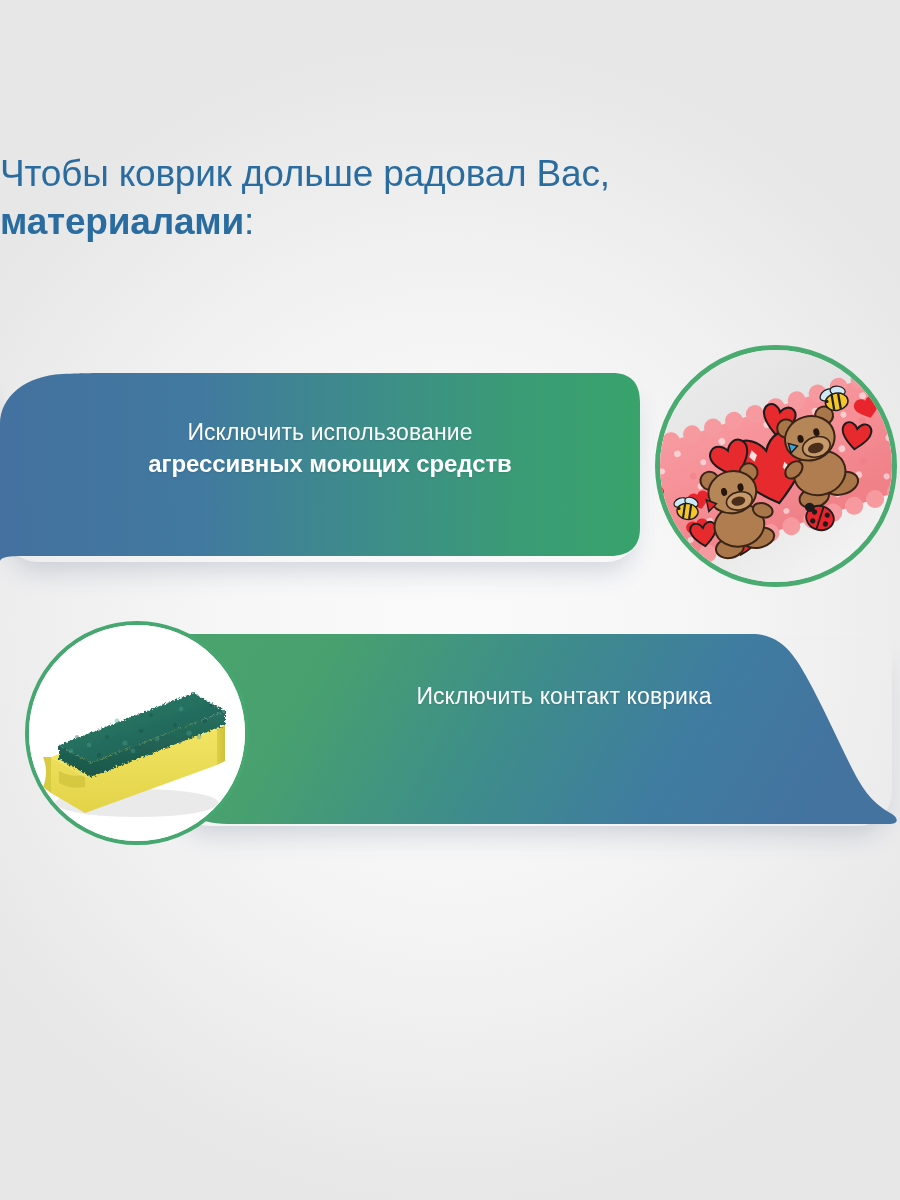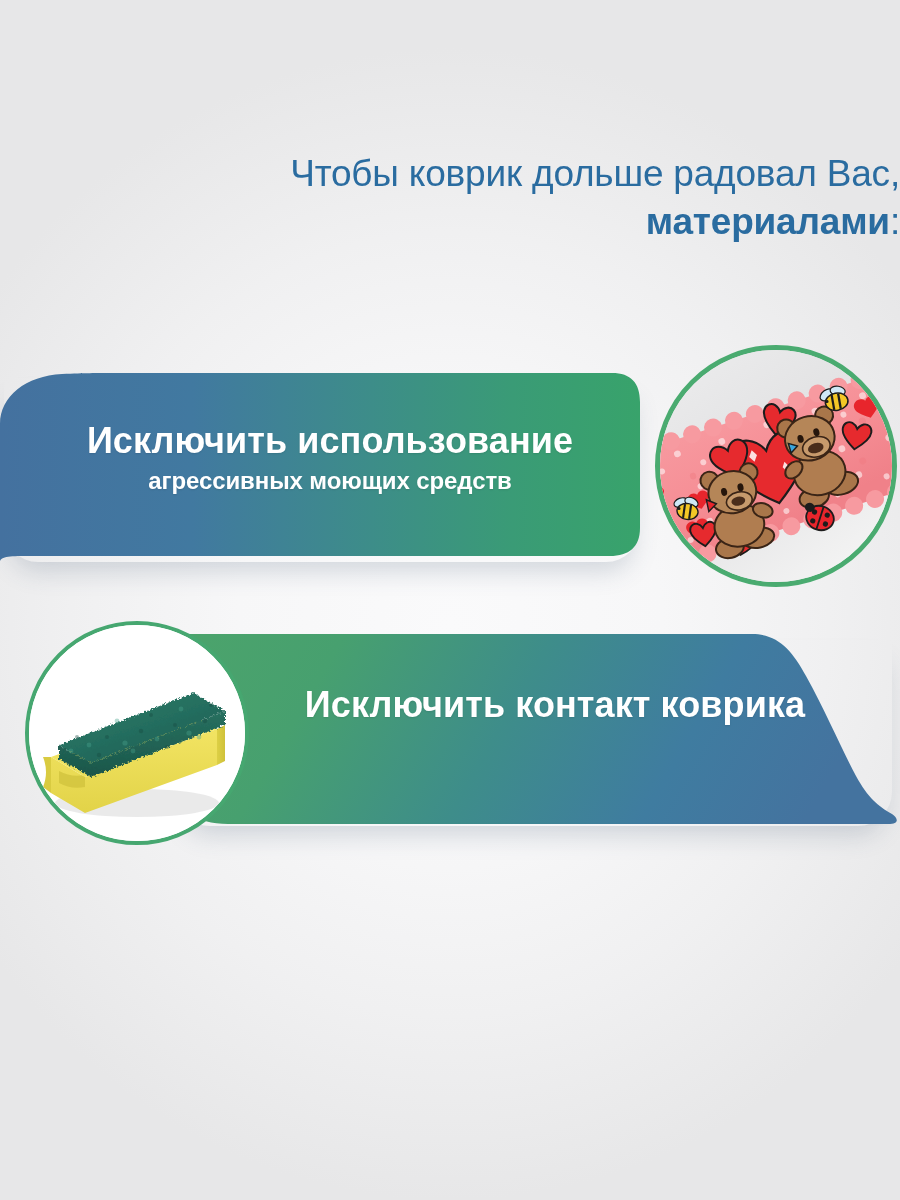--- a/index.html
+++ b/index.html
@@ -21,21 +21,21 @@
       radial-gradient(ellipse 62% 48% at 50% 52%, #fafafb 0%, #f7f7f8 38%, #f0f0f1 68%, #e7e7e8 100%);
     overflow: hidden;
   }
 
   
   #heading {
     position: absolute;
     left: 0;
     top: 150px;
     width: 900px;
-    text-align: right;
+    text-align: left;
     line-height: 1.30;
     color: #2a6ca0;
   }
   #heading .ln {
     display: block;
     font-size: 37px;
     letter-spacing: -0.2px;
   }
   #heading .ln1 { font-weight: 400; }
   #heading .ln2 { font-weight: 700; }
@@ -82,32 +82,32 @@
   .banner-text {
     position: absolute;
     color: #ffffff;
     line-height: 1.30;
     text-align: center;
     text-shadow: 0 1px 2px rgba(0,0,0,0.10);
     pointer-events: none;
   }
   .banner-text .l1 {
     display: block;
-    font-size: 36px;
-    font-weight: 700;
+    font-size: 23px;
+    font-weight: 400;
     letter-spacing: 0.1px;
   }
   .banner-text .l2 {
     display: block;
     font-size: 24px;
     font-weight: 700;
     letter-spacing: -0.1px;
   }
   #b1-text { left: 40px; top: 418px; width: 580px; }
-  #b2-text { left: 255px; top: 682px; width: 600px; }
+  #b2-text { left: 264px; top: 682px; width: 600px; }
 
   
   .photo-circle {
     position: absolute;
     border-radius: 50%;
     overflow: hidden;
     box-sizing: border-box;
   }
   #circle-mat {
     left: 655px;

